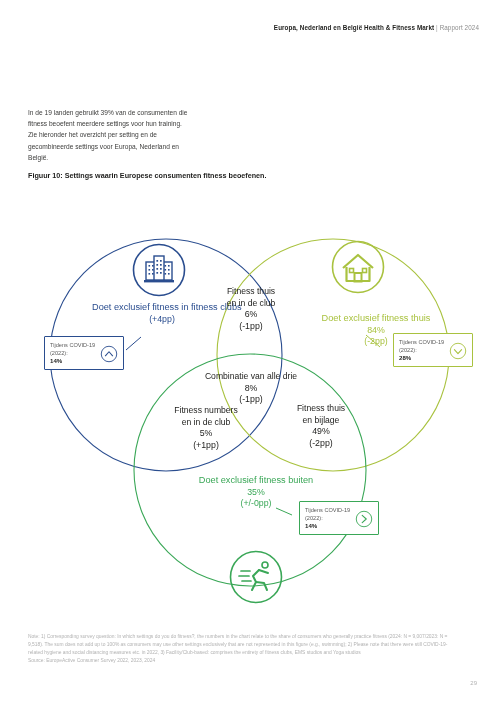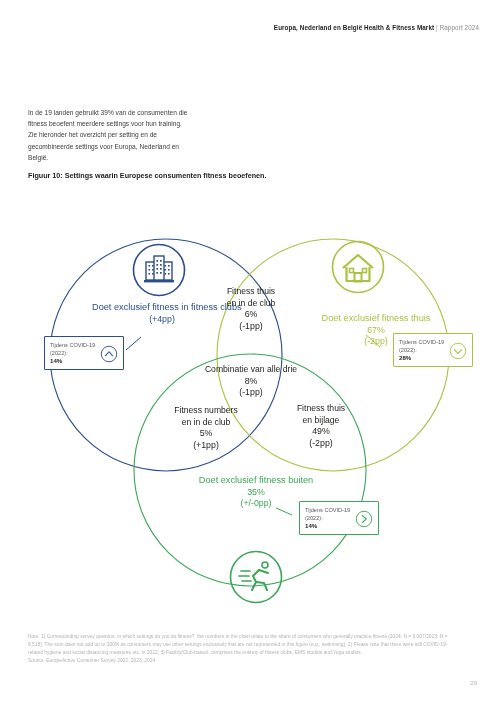--- a/index.html
+++ b/index.html
@@ -208,38 +208,38 @@
       <path d="M292 310 L276 303" fill="none" stroke="#3aa757" stroke-width="1"></path>
     </svg>
 
     <div class="vlabel blue" style="left:92px; top:97px; width:140px;">
       <span class="big">Doet exclusief fitness in fitness clubs</span>
       <span class="delta">(+4pp)</span>
     </div>
 
     <div class="vlabel lime" style="left:316px; top:85px; width:120px;margin-top:23px;">
       <span class="big">Doet exclusief fitness thuis</span>
-      <span class="pct">67%</span>
+      <span class="pct">84%</span>
       <span class="delta">(-2pp)</span>
     </div>
 
     <div class="vlabel green" style="left:196px; top:270px; width:120px;">
       <span class="big">Doet exclusief fitness buiten</span>
       <span class="pct">35%</span>
       <span class="delta">(+/-0pp)</span>
     </div>
 
     <div class="vlabel dark" style="left:196px; top:81px; width:110px;">
       <span>Fitness thuis</span><br>
       <span>en in de club</span>
       <span class="pct">6%</span>
       <span class="delta">(-1pp)</span>
     </div>
 
-    <div class="vlabel dark" style="left:181px; top:159px; width:140px;">
+    <div class="vlabel dark" style="left:181px; top:166px; width:140px;">
       <span>Combinatie van alle drie</span>
       <span class="pct">8%</span>
       <span class="delta">(-1pp)</span>
     </div>
 
     <div class="vlabel dark" style="left:151px; top:200px; width:110px;">
       <span>Fitness numbers</span><br>
       <span>en in de club</span>
       <span class="pct">5%</span>
       <span class="delta">(+1pp)</span>

